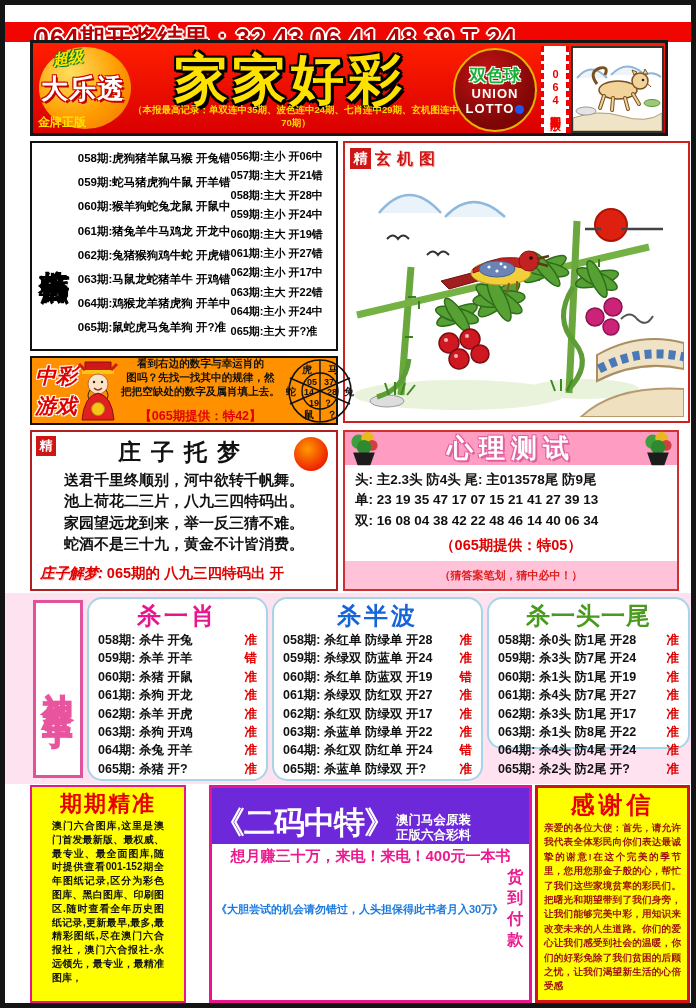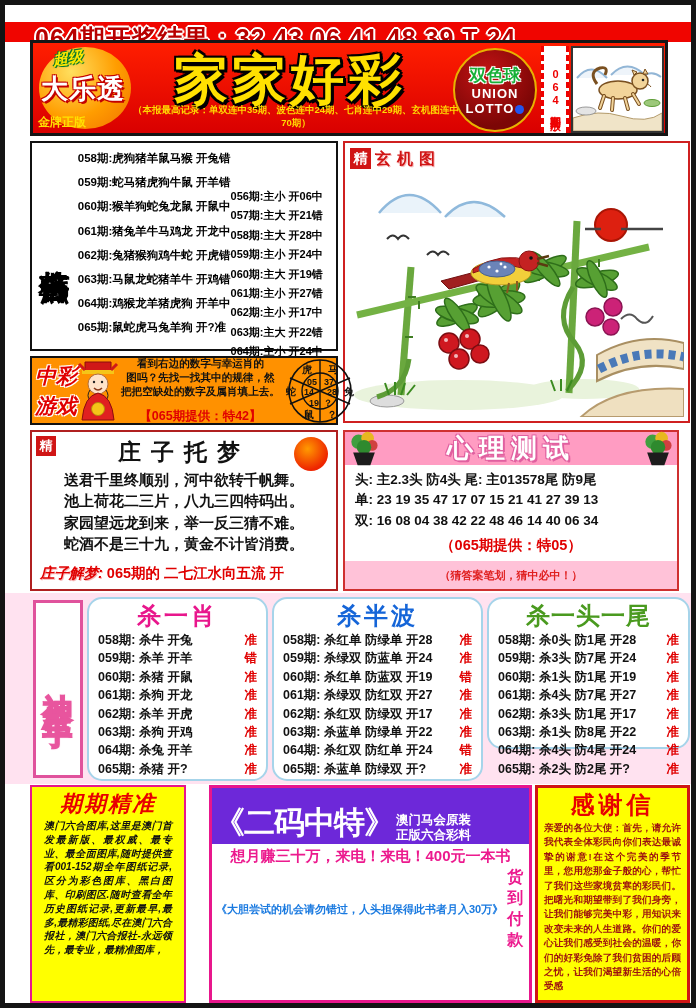--- a/index.html
+++ b/index.html
@@ -38,21 +38,21 @@
   .strip .v{writing-mode:vertical-rl;text-orientation:upright;font-size:11px;font-weight:900;color:#e00;letter-spacing:1px;}
   .animal{left:538px;top:3px;width:93px;height:87px;background:#fff;border:2px solid #333;box-sizing:border-box;}
 
   
   #hanxin{left:30px;top:141px;width:308px;height:210px;border:2px solid #111;box-sizing:border-box;
      background:#fff;display:flex;}
   .hx-title{width:44px;display:flex;align-items:center;justify-content:center;}
   .hx-title .v{writing-mode:vertical-rl;text-orientation:upright;font-size:31px;font-weight:900;color:#000;line-height:1.08;}
   .hx-colA{flex:1;padding:8px 0 0 2px;}
   .hx-colA .row{height:24.2px;font-size:11.5px;font-weight:900;color:#000;white-space:nowrap;}
-  .hx-colB{width:104px;padding:6px 2px 0 0;margin-top:40px;}
+  .hx-colB{width:104px;padding:6px 2px 0 0;}
   .hx-colB .row{height:19.4px;font-size:11px;font-weight:900;color:#000;white-space:nowrap;}
 
   
   #xuanji{left:343px;top:141px;width:347px;height:282px;border:2px solid #cf2020;box-sizing:border-box;background:#fff;}
   .xj-badge{left:5px;top:5px;width:21px;height:21px;background:#d01515;color:#fff;font-size:14px;font-weight:900;
      display:flex;align-items:center;justify-content:center;z-index:5;}
   .xj-title{left:30px;top:6px;font-size:16px;font-weight:900;color:#d01515;letter-spacing:6px;z-index:5;
      text-shadow:1px 1px 0 #f8c0c0;}
   .xj-art{left:4px;top:4px;width:335px;height:270px;}
 
@@ -108,21 +108,21 @@
   #p2{left:272px;top:597px;width:211px;height:184px;}
   #p3{left:487px;top:597px;width:203px;height:152px;}
   .panel .pt{text-align:center;font-size:24px;font-weight:900;letter-spacing:3px;line-height:30px;}
   #p1 .pt{color:#e8168c;} #p2 .pt{color:#1565d8;} #p3 .pt{color:#4a9a1f;letter-spacing:1px;}
   .panel .r{display:flex;justify-content:space-between;font-size:12.5px;font-weight:900;color:#111;
      line-height:18.4px;white-space:nowrap;}
   .panel .v{color:#e00000;}
 
   
   #ad1{left:30px;top:785px;width:156px;height:218px;background:#ffff00;border:2px solid #e8168c;box-sizing:border-box;
-     padding:2px 12px;font-style:italic;}
+     padding:2px 20px;}
   #ad1 .t{text-align:center;font-size:22px;font-weight:900;color:#e80000;letter-spacing:2px;}
   #ad1 .b{font-size:10px;font-weight:700;color:#111;line-height:1.38;text-align:justify;}
   #ad2{left:209px;top:785px;width:323px;height:218px;background:#fff;border:3px solid #e8168c;box-sizing:border-box;
      display:flex;flex-direction:column;}
   .ad2-head{height:56px;background:#6d28d9;display:flex;align-items:flex-end;color:#fff;}
   .ad2-head .big{font-size:31px;font-weight:900;letter-spacing:-1px;white-space:nowrap;padding-left:2px;}
   .ad2-head .sub{margin-left:2px;font-size:12.5px;font-weight:900;line-height:1.25;}
   .ad2-hook{font-size:15px;font-weight:900;color:#ec1a8e;text-align:center;padding:3px 0 1px 0;white-space:nowrap;}
   .ad2-body{font-size:13.5px;font-weight:700;color:#111;line-height:1.35;padding:1px 8px;text-indent:2em;}
   .ad2-blue{display:flex;align-items:center;padding:0 4px;}
@@ -342,21 +342,21 @@
     <div class="abs zz-badge">精</div>
     <div class="abs zz-title">庄子托梦</div>
     <div class="abs zz-sun"></div>
     <div class="abs zz-poem">
       <div>送君千里终顺别，河中欲转千帆舞。</div>
       <div>池上荷花二三片，八九三四特码出。</div>
       <div>家园望远龙到来，举一反三猜不难。</div>
       <div>蛇酒不是三十九，黄金不计皆消费。</div>
     </div>
     <div class="abs zz-jie">
-      <span class="lab">庄子解梦:</span><span>065期的  二七江水向五流  开</span>
+      <span class="lab">庄子解梦:</span><span>065期的  八九三四特码出  开</span>
     </div>
   </div>
 
   <div class="abs" id="xinli">
     <div class="xl-head">
       <svg class="xl-plant l" viewBox="0 0 36 42">
         <circle cx="12" cy="13" r="8" fill="#3f9f3f"></circle>
           <circle cx="22" cy="9" r="7" fill="#e8b820"></circle>
         <circle cx="27" cy="17" r="6" fill="#d04040"></circle>
           <circle cx="18" cy="19" r="8" fill="#2e8a2e"></circle>

